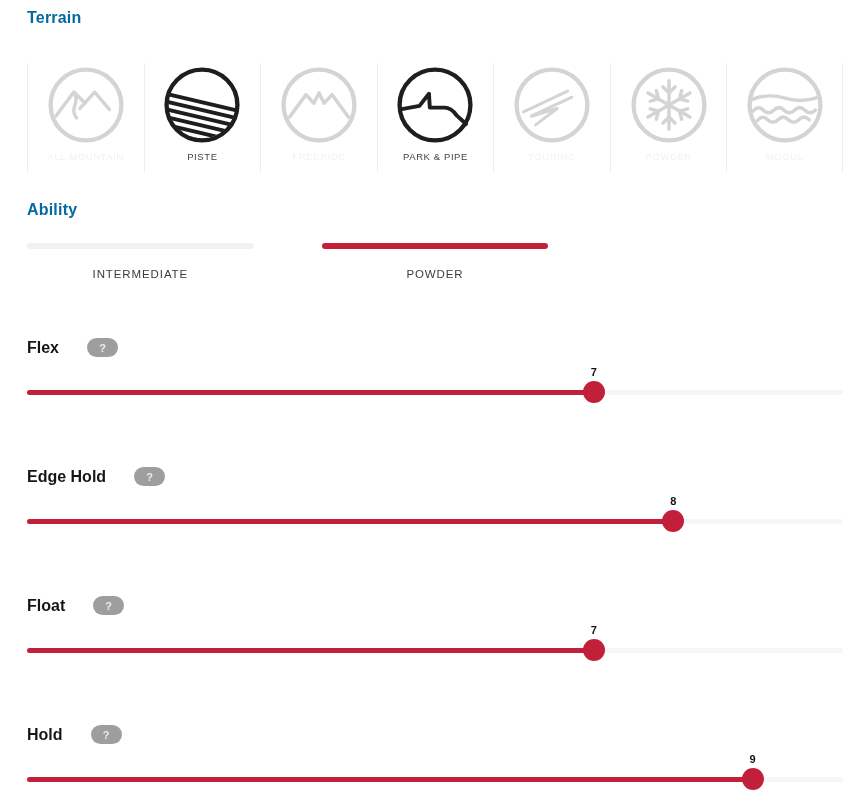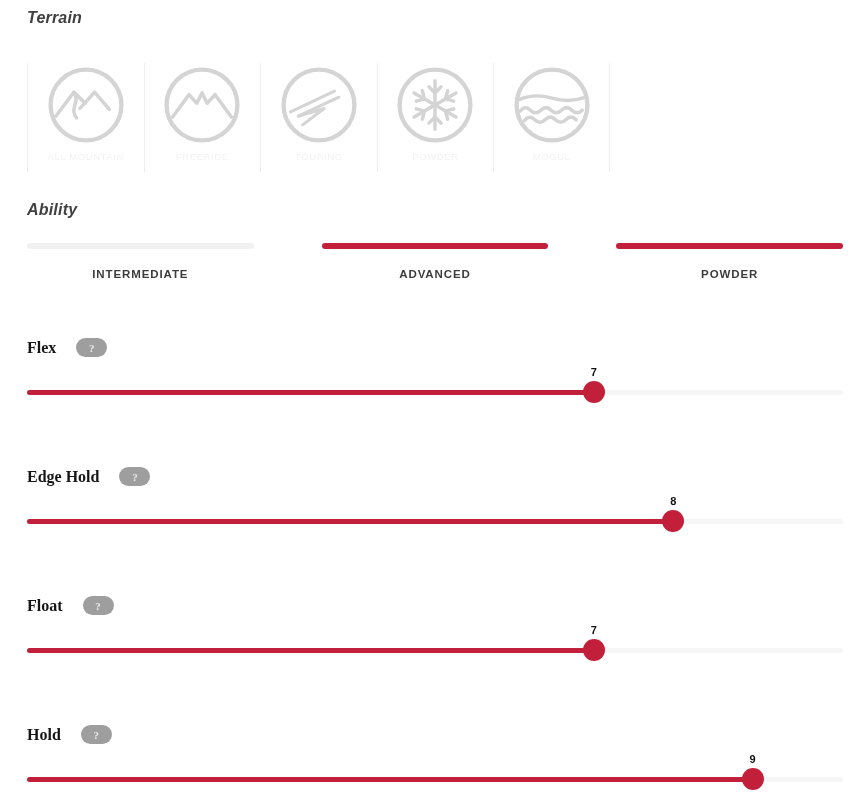--- a/index.html
+++ b/index.html
@@ -4,21 +4,21 @@
 <style>
   :root { --accent:#c2203a; }
   * { box-sizing:border-box; margin:0; padding:0; }
   html,body { background:#fff; }
   body {
     width:868px; height:808px;
     padding:8px 25px 0 27px;
     font-family:"Liberation Sans", sans-serif;
     color:#161616; overflow:hidden;
   }
-  .section-heading { font-size:16px; font-weight:700; color:#404040; line-height:19px; letter-spacing:.2px;font-style:italic; }
+  .section-heading { font-size:16px; font-weight:700; color:#0369a1; line-height:19px; letter-spacing:.2px; }
 
   
   .icon-row { margin-top:36px; display:grid; grid-template-columns:repeat(7,1fr); }
   .terrain-cell {
     border-left:1px solid #eeeeee;
     display:flex; flex-direction:column; align-items:center;
     padding:4px 0 10px; cursor:pointer;
   }
   .terrain-cell:last-child { border-right:1px solid #eeeeee; }
   .terrain-cell .icon { color:#d4d4d4; }
@@ -31,27 +31,27 @@
   .terrain-cell.active .terrain-label { color:#454545; }
 
   
   .ability-heading { margin-top:28px; }
   .ability-grid { margin-top:24px; display:grid; grid-template-columns:repeat(3,1fr); column-gap:68px; }
   .ability-level { cursor:pointer; }
   .ability-bar { height:6px; border-radius:3px; background:#f1f1f1; }
   .ability-level.active .ability-bar { background:var(--accent); }
   .ability-label {
     margin-top:19px; text-align:center; font-size:11.5px;
-    letter-spacing:.9px; color:#3c3c3c;font-weight:bold;
+    letter-spacing:.9px; color:#3c3c3c;
   }
 
   
   .slider-section { margin-top:64px; }
   .slider-section.first { margin-top:58px; }
-  .slider-header { display:flex; align-items:center; gap:20px;font-family:Liberation Serif, serif; }
+  .slider-header { display:flex; align-items:center; gap:28px; }
   .slider-title { font-size:16px; font-weight:700; line-height:19px; }
   .help-pill {
     width:31px; height:19px; border-radius:10px; background:#9e9e9e;
     color:#ececec; font-size:11px; font-weight:700;
     display:flex; align-items:center; justify-content:center; cursor:pointer;
   }
   .slider { position:relative; height:22px; margin-top:24px; cursor:pointer; }
   .slider-track {
     position:absolute; left:0; right:0; top:50%; height:5px; margin-top:-2.5px;
     background:#f6f6f6; border-radius:3px;
@@ -83,31 +83,61 @@
       <svg width="76" height="76" viewBox="0 0 88 88" fill="none" stroke="currentColor" stroke-linecap="round" stroke-linejoin="round">
         <circle cx="44" cy="44" r="41" stroke-width="5"></circle>
         <path d="M9,57 L30,29 L43,42" stroke-width="4"></path>
         <path d="M37,48 L54,29 L71,49" stroke-width="4"></path>
         <path d="M30,30 C38,40 24,47 33,59" stroke-width="4"></path>
       </svg>
     </span>
     <span class="terrain-label">ALL MOUNTAIN</span>
   </div>
 
+  <div class="terrain-cell active">
+    <span class="icon">
+      <svg width="76" height="76" viewBox="0 0 88 88" fill="none" stroke="currentColor">
+        <defs>
+            <clipPath id="pc">
+              <circle cx="44" cy="44" r="39"></circle>
+            </clipPath>
+          </defs>
+        <circle cx="44" cy="44" r="41" stroke-width="5"></circle>
+        <g clip-path="url(#pc)" stroke-width="4.5">
+          <path d="M-2,30 L92,52"></path>
+            <path d="M-2,39 L92,61"></path>
+            <path d="M-2,48 L92,70"></path>
+          <path d="M-2,57 L92,79"></path>
+            <path d="M-2,66 L92,88"></path>
+            <path d="M-2,75 L92,97"></path>
+        </g>
+      </svg>
+    </span>
+    <span class="terrain-label">PISTE</span>
+  </div>
 
   <div class="terrain-cell">
     <span class="icon">
       <svg width="76" height="76" viewBox="0 0 88 88" fill="none" stroke="currentColor" stroke-linecap="round" stroke-linejoin="round">
         <circle cx="44" cy="44" r="41" stroke-width="5"></circle>
         <path d="M10,58 L29,32 L38,42 L44,30 L50,42 L59,32 L78,58" stroke-width="4"></path>
       </svg>
     </span>
     <span class="terrain-label">FREERIDE</span>
   </div>
 
+  <div class="terrain-cell active">
+    <span class="icon">
+      <svg width="76" height="76" viewBox="0 0 88 88" fill="none" stroke="currentColor" stroke-linecap="round" stroke-linejoin="round">
+        <circle cx="44" cy="44" r="41" stroke-width="5"></circle>
+        <path d="M4,49 L26,45 L37,31 L38,47 L55,47 Q63,47 69,56 L80,66" stroke-width="4.5"></path>
+      </svg>
+    </span>
+    <span class="terrain-label">PARK &amp; PIPE</span>
+  </div>
 
   <div class="terrain-cell">
     <span class="icon">
       <svg width="76" height="76" viewBox="0 0 88 88" fill="none" stroke="currentColor" stroke-linecap="round" stroke-linejoin="round">
         <circle cx="44" cy="44" r="41" stroke-width="5"></circle>
         <path d="M11,52 L62,28" stroke-width="3.5"></path>
         <path d="M67,35 L20,57 L50,48 L25,67" stroke-width="3.5"></path>
       </svg>
     </span>
     <span class="terrain-label">TOURING</span>
@@ -155,24 +185,20 @@
 
 <div class="section-heading ability-heading">Ability</div>
 
 <div class="ability-grid">
   <div class="ability-level">
     <div class="ability-bar"></div>
     <div class="ability-label">INTERMEDIATE</div>
   </div>
   <div class="ability-level active">
     <div class="ability-bar"></div>
-    <div class="ability-label">ADVANCED</div>
-  </div>
-  <div class="ability-level active">
-    <div class="ability-bar"></div>
     <div class="ability-label">POWDER</div>
   </div>
 </div>
 
 <div class="slider-section first">
   <div class="slider-header">
     <span class="slider-title">Flex</span>
     <span class="help-pill">?</span>
   </div>
   <div class="slider" style="--frac: 0.7;">

